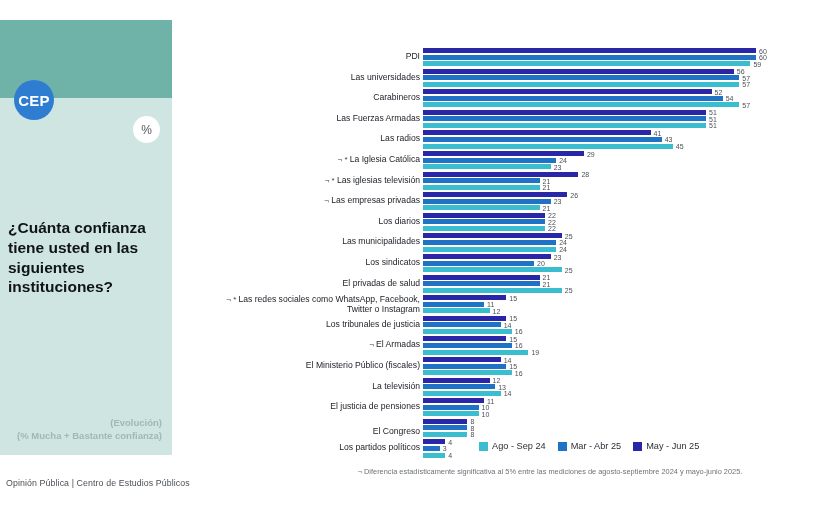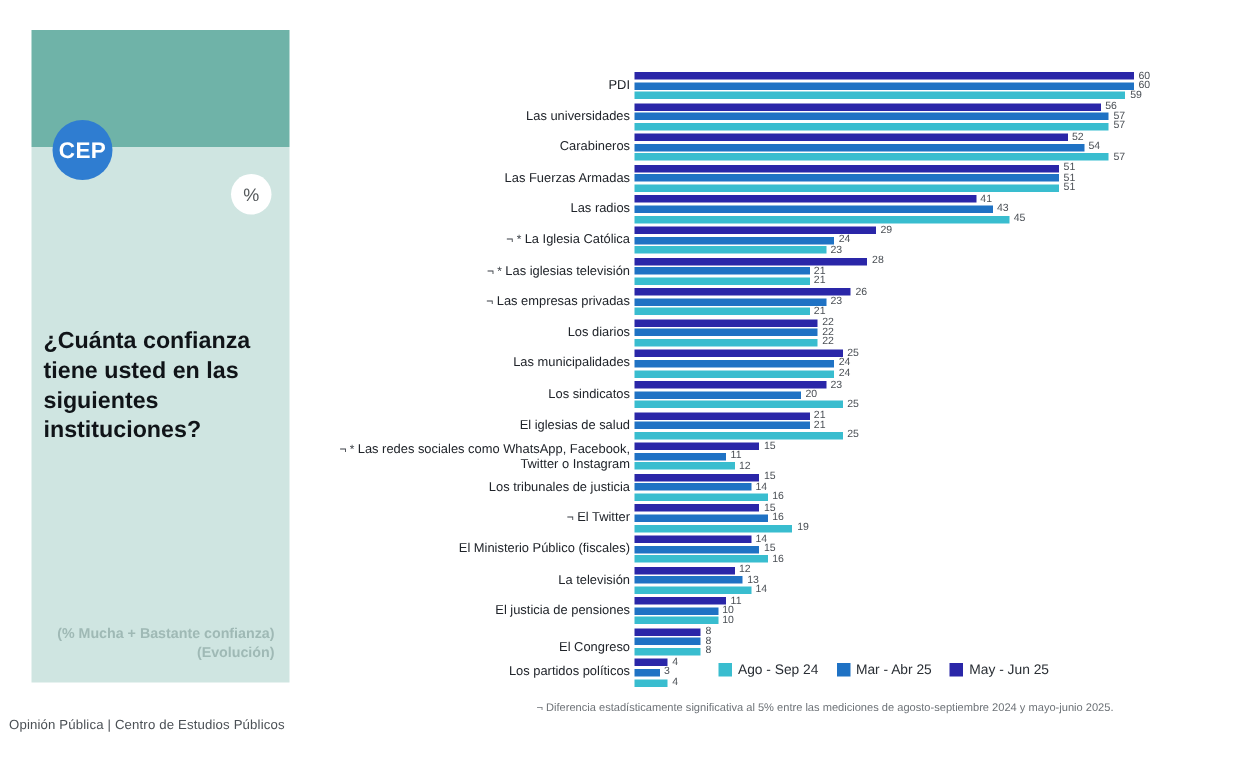--- a/index.html
+++ b/index.html
@@ -2,21 +2,21 @@
 <html><head>
 <meta charset="utf-8">
 <style>
   html,body{margin:0;padding:0;}
   body{
     width:840px;height:505px;background:#ffffff;
     font-family:"Liberation Sans", sans-serif;
     overflow:hidden;position:relative;
   }
   
-  #left-panel{position:absolute;left:0;top:20px;width:172px;height:435px;margin-left:21px;}
+  #left-panel{position:absolute;left:0;top:20px;width:172px;height:435px;}
   #panel-header{position:absolute;left:0;top:0;width:172px;height:78px;background:#6fb3a8;}
   #cep-logo{
     position:absolute;left:14px;top:60px;width:40px;height:40px;border-radius:50%;
     background:#2f7dd1;color:#ffffff;font-weight:bold;font-size:15px;
     display:flex;align-items:center;justify-content:center;letter-spacing:.3px;z-index:3;
   }
   #panel-body{
     position:absolute;left:0;top:78px;width:172px;height:357px;background:#cfe5e1;
   }
   #pct-badge{
@@ -73,22 +73,22 @@
 </head>
 <body>
 
 <div id="left-panel">
   <div id="panel-header"></div>
   <div id="cep-logo">CEP</div>
   <div id="panel-body">
     <div id="pct-badge">%</div>
     <div id="panel-question">¿Cuánta confianza tiene usted en las siguientes instituciones?</div>
     <div id="panel-subnote">
+      <div>(Evolución)</div>
       <div>(% Mucha + Bastante confianza)</div>
-      <div>(Evolución)</div>
     </div>
   </div>
 </div>
 <div id="footer-credit">Opinión Pública | Centro de Estudios Públicos</div>
 
 <div id="chart">
     <div class="row" style="top: 34px;">
       <div class="cat-label" style="top: 4px;"><span>PDI</span></div>
       <div class="bars">
         <div class="bar b-may" style="width: 333px;">
@@ -236,21 +236,21 @@
         </div>
         <div class="bar b-mar" style="width: 111px;">
           <span class="val">20</span>
         </div>
         <div class="bar b-ago" style="width: 138.75px;">
           <span class="val">25</span>
         </div>
       </div>
     </div>
     <div class="row" style="top: 260.6px;">
-      <div class="cat-label" style="top: 4px;"><span>El iglesias de salud</span></div>
+      <div class="cat-label" style="top: 4px;"><span>El privadas de salud</span></div>
       <div class="bars">
         <div class="bar b-may" style="width: 116.55px;">
           <span class="val">21</span>
         </div>
         <div class="bar b-mar" style="width: 116.55px;">
           <span class="val">21</span>
         </div>
         <div class="bar b-ago" style="width: 138.75px;">
           <span class="val">25</span>
         </div>
@@ -278,21 +278,21 @@
         </div>
         <div class="bar b-mar" style="width: 77.7px;">
           <span class="val">14</span>
         </div>
         <div class="bar b-ago" style="width: 88.8px;">
           <span class="val">16</span>
         </div>
       </div>
     </div>
     <div class="row" style="top: 322.4px;">
-      <div class="cat-label" style="top: 4px;"><span class="sig">¬ </span><span>El Twitter</span></div>
+      <div class="cat-label" style="top: 4px;"><span class="sig">¬ </span><span>El Armadas</span></div>
       <div class="bars">
         <div class="bar b-may" style="width: 83.25px;">
           <span class="val">15</span>
         </div>
         <div class="bar b-mar" style="width: 88.8px;">
           <span class="val">16</span>
         </div>
         <div class="bar b-ago" style="width: 105.45px;">
           <span class="val">19</span>
         </div>

